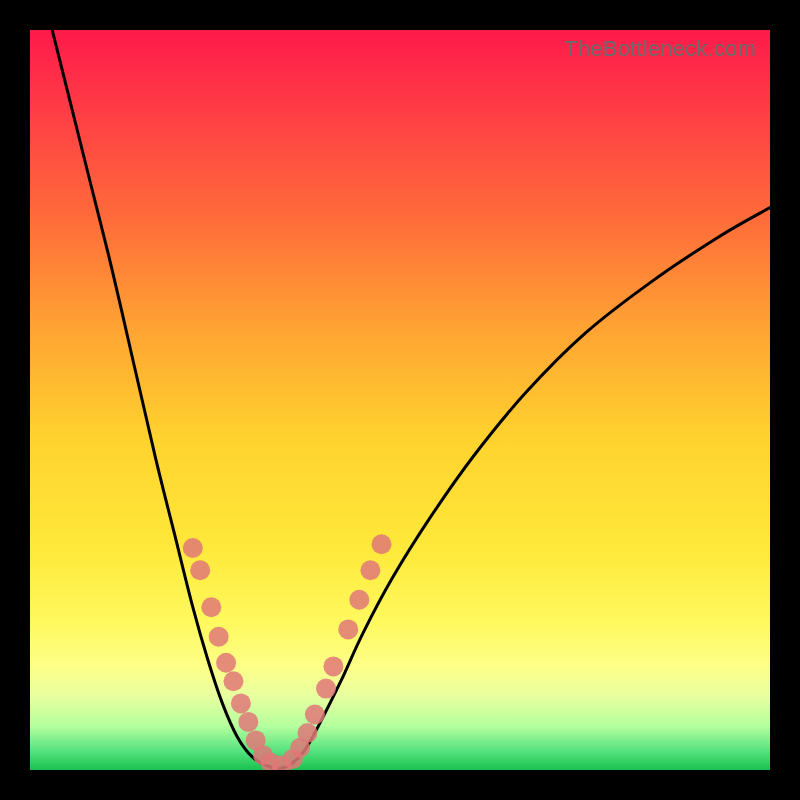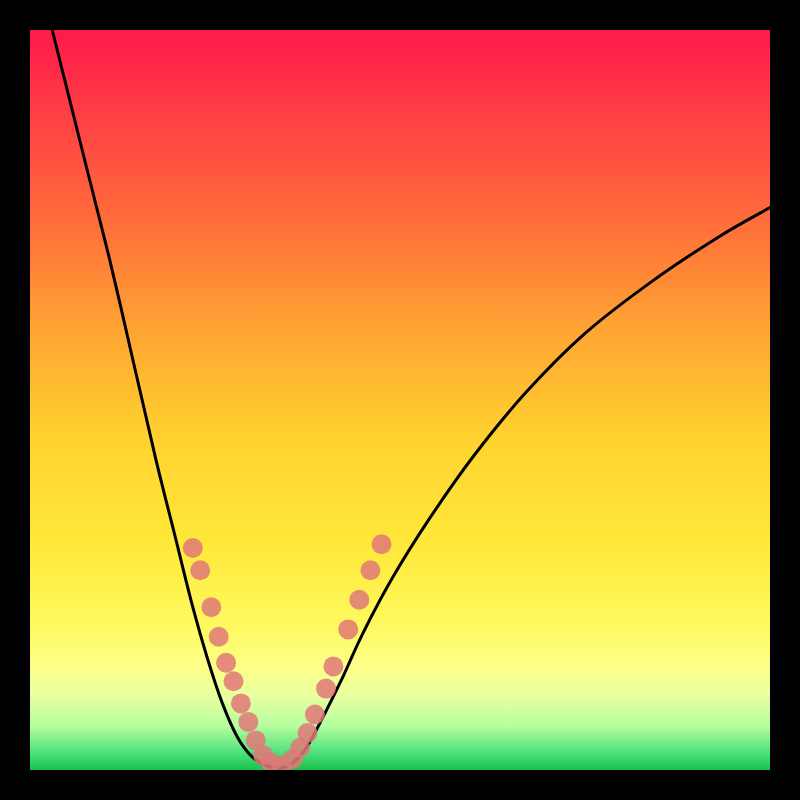--- a/index.html
+++ b/index.html
@@ -100,15 +100,16 @@
           <circle cx="284.90" cy="684.50" r="10" fill="#e07878" fill-opacity="0.85"></circle>
           <circle cx="296.00" cy="658.60" r="10" fill="#e07878" fill-opacity="0.85"></circle>
           <circle cx="303.40" cy="636.40" r="10" fill="#e07878" fill-opacity="0.85"></circle>
           <circle cx="318.20" cy="599.40" r="10" fill="#e07878" fill-opacity="0.85"></circle>
           <circle cx="329.30" cy="569.80" r="10" fill="#e07878" fill-opacity="0.85"></circle>
           <circle cx="340.40" cy="540.20" r="10" fill="#e07878" fill-opacity="0.85"></circle>
           <circle cx="351.50" cy="514.30" r="10" fill="#e07878" fill-opacity="0.85"></circle>
         </g>
     </svg>
 
+    <div class="watermark">TheBottleneck.com</div>
 
   </div>
 </div>
 
 </body></html>

